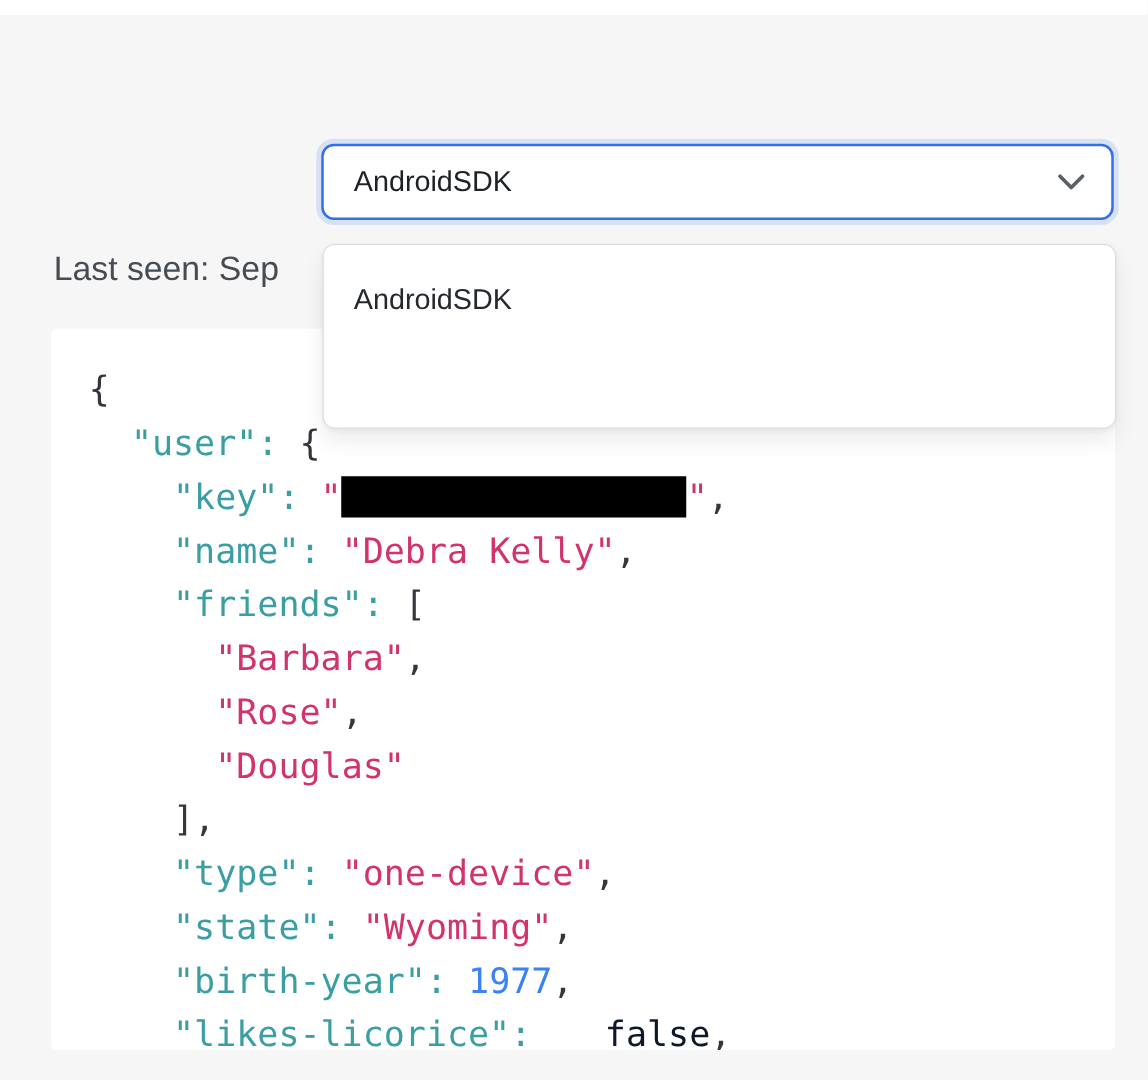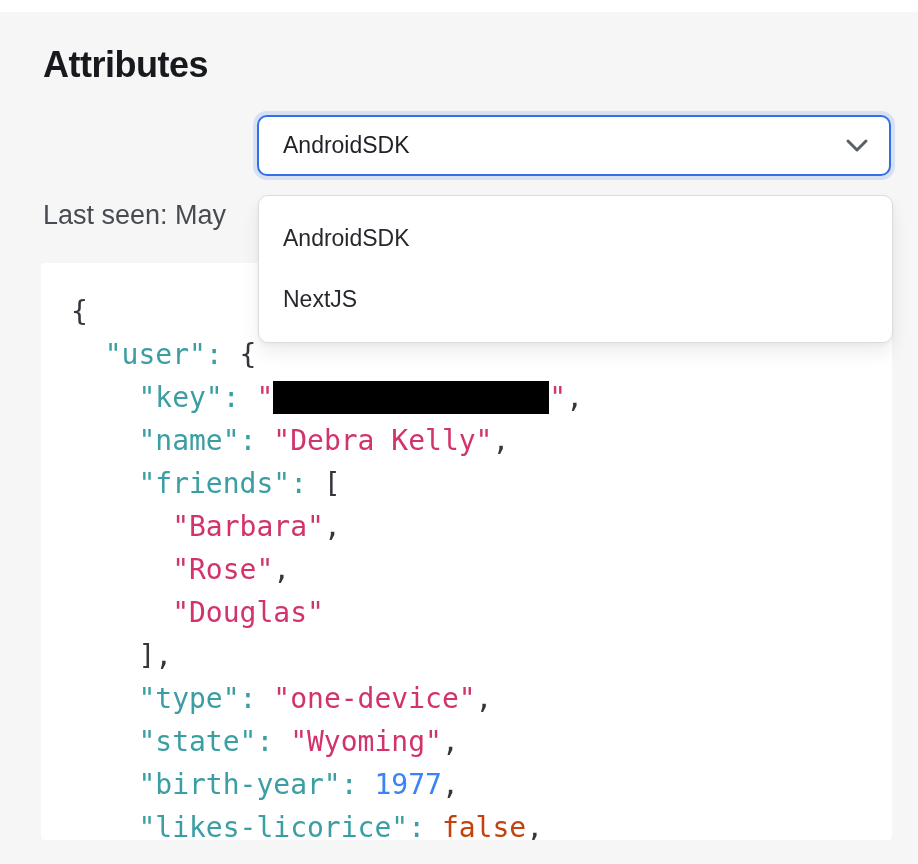--- a/index.html
+++ b/index.html
@@ -99,51 +99,49 @@
     font-family: "DejaVu Sans Mono", monospace;
     font-size: 28px;
     line-height: 43px;
     color: #33373c;
   }
   .code-line { white-space: pre; }
   .tk-p { color: #33373c; }
   .tk-k { color: #3a9ea3; }
   .tk-s { color: #d2336c; }
   .tk-n { color: #3b82f6; }
-  .tk-b { color: #c2410c; }
+  .tk-b { color: #0f172a; margin-left: 42px; }
   .redact {
     display: inline-block;
     width: 276px;
     height: 33px;
     background: #000000;
     vertical-align: -7px;
   }
 </style>
 </head>
 <body>
 
 <div class="page">
 
   <div class="top-strip"></div>
 
-  <h1 class="page-title">Attributes</h1>
 
 
   <div class="source-select" role="combobox" aria-expanded="true">
     <span class="value">AndroidSDK</span>
     <svg class="chevron" viewBox="0 0 24 16" fill="none">
       <polyline points="3,3 12,12 21,3" stroke="#5b6066" stroke-width="3" stroke-linecap="round" stroke-linejoin="round" fill="none"></polyline>
     </svg>
   </div>
 
-  <div class="last-seen">Last seen: May</div>
+  <div class="last-seen">Last seen: Sep</div>
 
   <div class="dropdown-panel" role="listbox" id="dropdown-panel">
       <div class="dropdown-option" role="option">AndroidSDK</div>
-      <div class="dropdown-option" role="option">NextJS</div>
     </div>
 
   <div class="code-block">
     <div class="code-content" id="code-content">
         <div class="code-line"><span class="tk-p">{</span></div>
         <div class="code-line"><span class="tk-p">  </span><span class="tk-k">"user":</span><span class="tk-p"> {</span></div>
         <div class="code-line"><span class="tk-p">    </span><span class="tk-k">"key":</span><span class="tk-p"> </span><span class="tk-s">"</span><span class="redact"></span><span class="tk-s">"</span><span class="tk-p">,</span></div>
         <div class="code-line"><span class="tk-p">    </span><span class="tk-k">"name":</span><span class="tk-p"> </span><span class="tk-s">"Debra Kelly"</span><span class="tk-p">,</span></div>
         <div class="code-line"><span class="tk-p">    </span><span class="tk-k">"friends":</span><span class="tk-p"> [</span></div>
         <div class="code-line"><span class="tk-p">      </span><span class="tk-s">"Barbara"</span><span class="tk-p">,</span></div>

